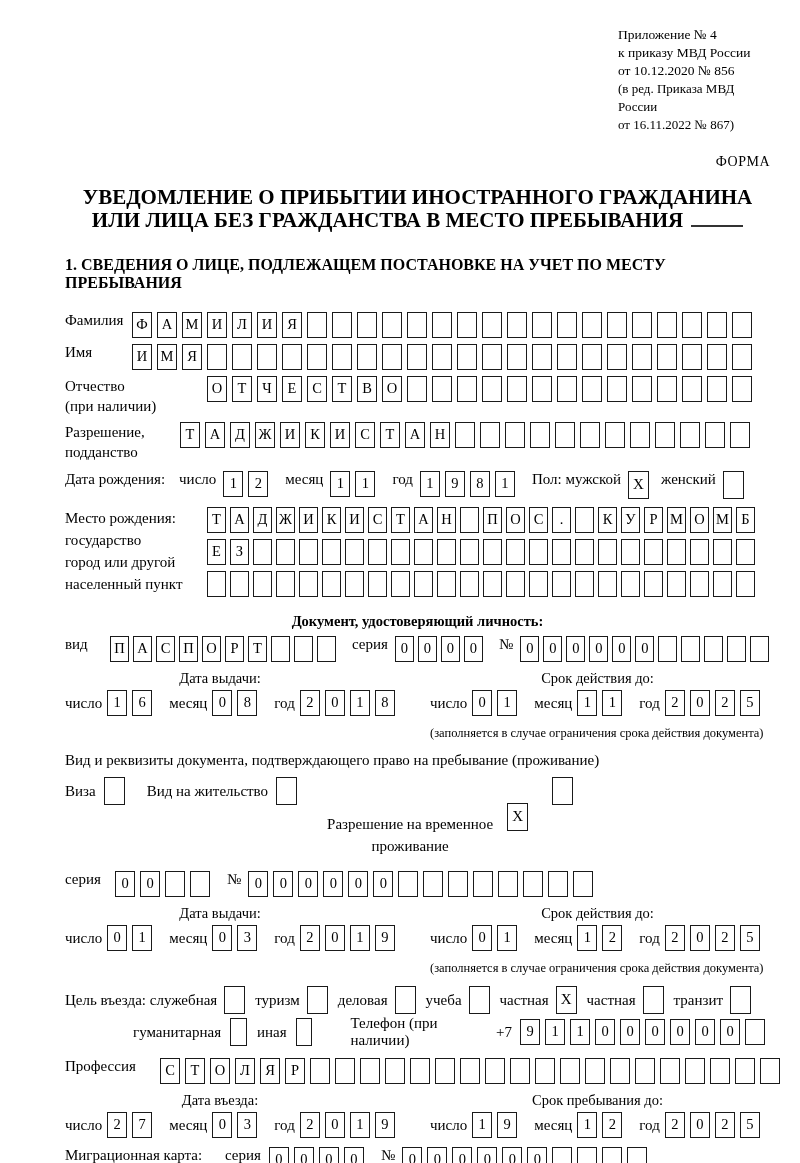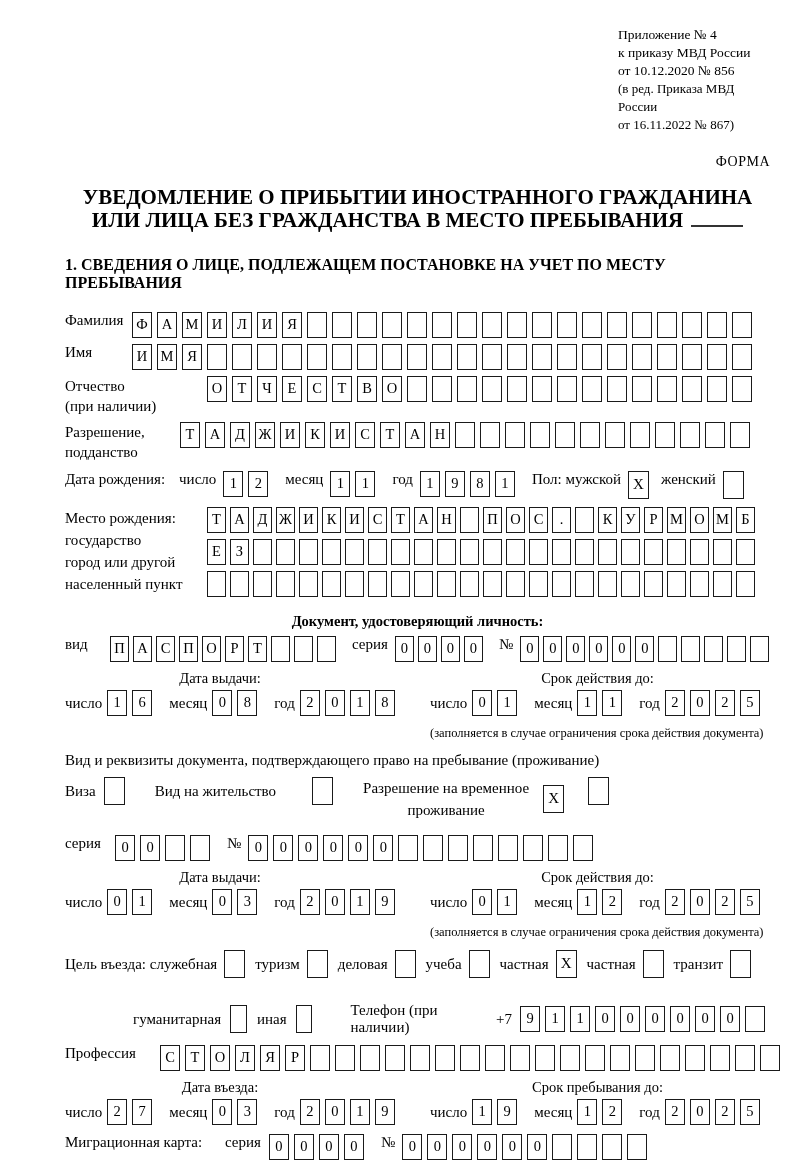--- a/index.html
+++ b/index.html
@@ -50,27 +50,27 @@
   .date-line .dlabel { margin-right:5px; }
   .date-line .gap { margin-left:12px; }
   .fill-note { font-size:12.5px; margin-top:10px; }
 
   .plain { margin-top:8px; line-height:22px; }
 
   
   .permit-row { display:flex; align-items:flex-start; margin-top:6px; }
   .permit-row .opt { display:flex; align-items:center; }
   .permit-row .optlabel { line-height:22px; }
-  .center-opt { text-align:center; }
+  .center-opt { text-align:center;margin-top:36px; }
   .w170 { width:178px; } .w182 { width:182px; }
   .permit-row .cbox { margin-left:8px; flex:0 0 auto; }
 
   .purpose-row { display:flex; align-items:center; margin-top:10px; flex-wrap:nowrap; }
   .purpose-row .cbox { margin:0 10px 0 7px; }
-  .purpose-row2 { display:flex; align-items:center; margin-top:24px; margin-left:68px; }
+  .purpose-row2 { display:flex; align-items:center; margin-top:1px; margin-left:68px; }
   .purpose-row2 .cbox { margin:0 10px 0 9px; }
   .phone-label { margin-left:28px; }
   .phone-prefix { margin-left:28px; margin-right:8px; }
 </style>
 </head>
 <body>
 
 <div class="page">
 
   <div class="appendix">
@@ -414,21 +414,21 @@
     </div>
   </div>
 
   <div class="plain">Вид и реквизиты документа, подтверждающего право на пребывание (проживание)</div>
 
   <div class="permit-row">
     <span class="opt">
       <span class="optlabel">Виза</span>
       <span class="cbox"></span>
     </span>
-    <span class="opt" style="margin-left:30px;gap:28px;">
+    <span class="opt" style="margin-left:22px;">
       <span class="optlabel">Вид на жительство</span>
       <span class="cbox"></span>
     </span>
     <span class="opt" style="margin-left:24px;">
       <span class="optlabel center-opt w170">Разрешение на временное проживание</span>
       <span class="cbox">X</span>
     </span>
     <span class="opt" style="margin-left:16px;">
       <span class="cbox"></span>
     </span>

